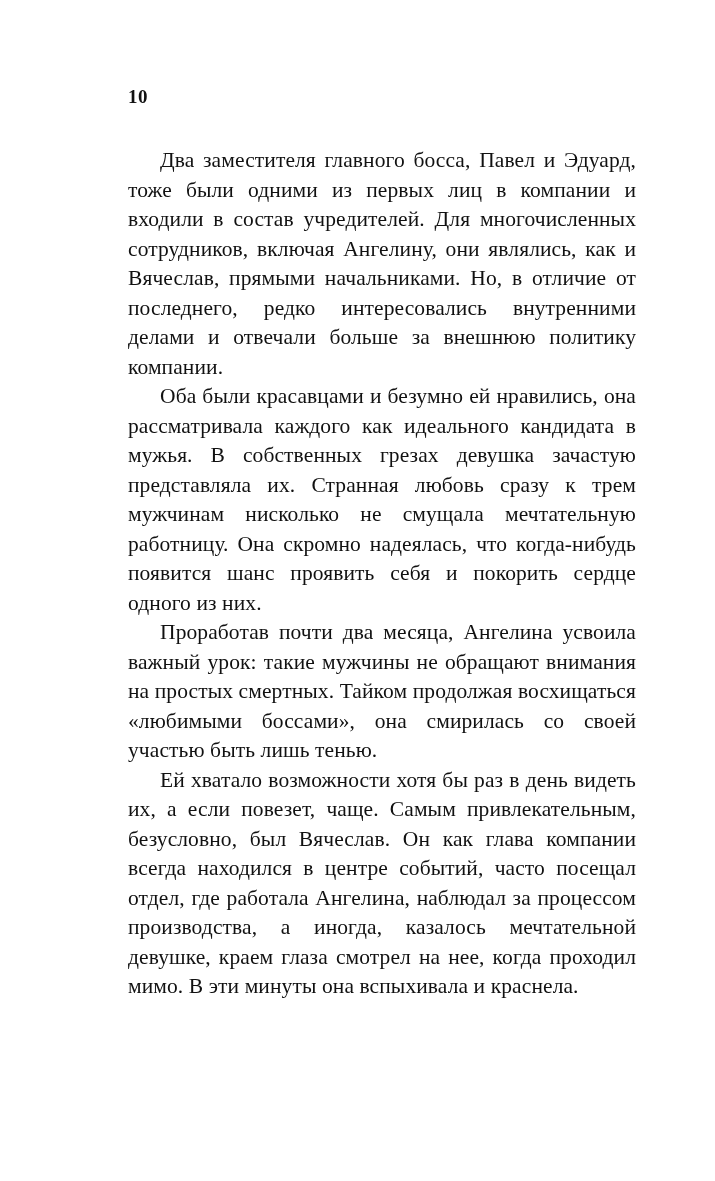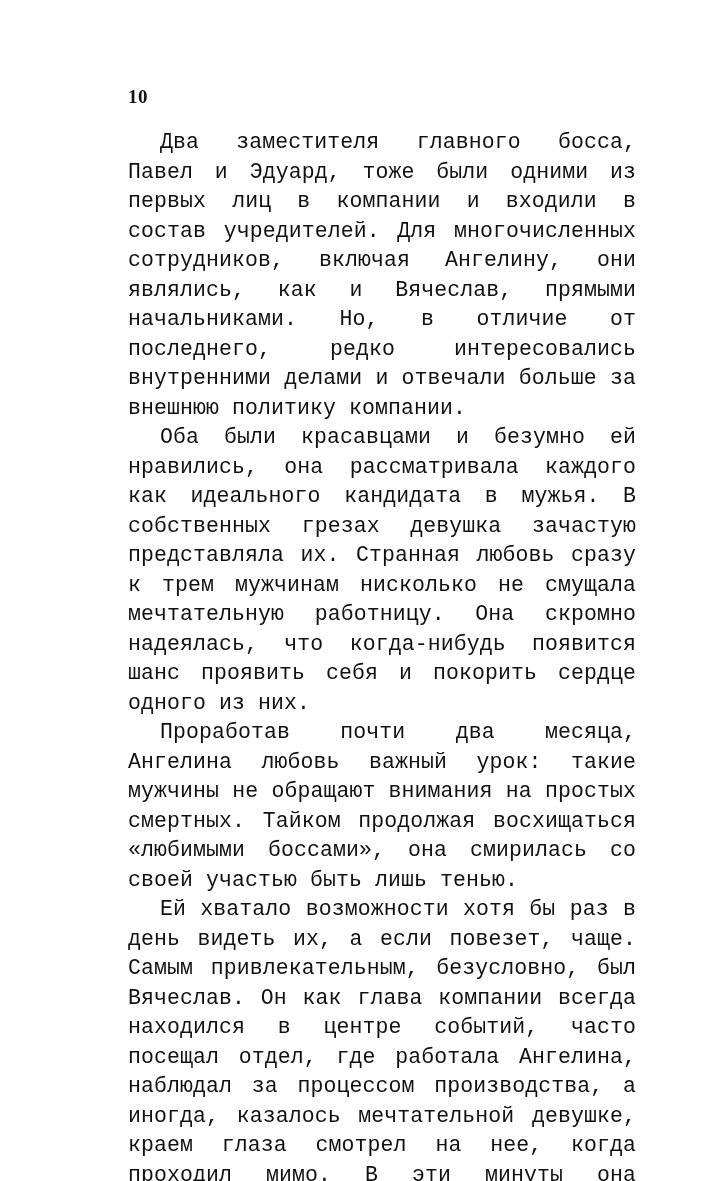--- a/index.html
+++ b/index.html
@@ -20,53 +20,52 @@
     height: 1181px;
     padding: 86px 79px 40px 128px;
     background: #ffffff;
   }
   .page-header {
     display: flex;
     justify-content: space-between;
     align-items: flex-start;
     font-size: 19px;
     font-weight: bold;
-    margin-bottom: 20px;
+    margin-bottom: 38px;
   }
   .page-number {
     letter-spacing: 0.5px;
   }
   .running-title {
     letter-spacing: 0.5px;
     text-transform: uppercase;
   }
   .text-block {
     font-size: 21.5px;
     line-height: 29.5px;
     text-align: justify;
     letter-spacing: 0.1px;
   }
   .text-block p {
     margin: 0;
     padding: 0;
   }
   .text-block p.indented {
     text-indent: 32px;
-    font-family: Liberation Mono, monospace;
   }
 </style>
 </head>
 <body>
 
 <div class="book-page">
 
   <div class="page-header">
     <span class="page-number">10</span>
   </div>
 
   <div class="text-block">
     <p class="indented">Два заместителя главного босса, Павел и Эдуард, тоже были одними из первых лиц в компании и входили в состав учредителей. Для многочисленных сотрудников, включая Ангелину, они являлись, как и Вячеслав, прямыми начальниками. Но, в отличие от последнего, редко интересовались внутренними делами и отвечали больше за внешнюю политику компании.</p>
     <p class="indented">Оба были красавцами и безумно ей нравились, она рассматривала каждого как идеального кандидата в мужья. В собственных грезах девушка зачастую представляла их. Странная любовь сразу к трем мужчинам нисколько не смущала мечтательную работницу. Она скромно надеялась, что когда-нибудь появится шанс проявить себя и покорить сердце одного из них.</p>
-    <p class="indented">Проработав почти два месяца, Ангелина любовь важный урок: такие мужчины не обращают внимания на простых смертных. Тайком продолжая восхищаться «любимыми боссами», она смирилась со своей участью быть лишь тенью.</p>
+    <p class="indented">Проработав почти два месяца, Ангелина усвоила важный урок: такие мужчины не обращают внимания на простых смертных. Тайком продолжая восхищаться «любимыми боссами», она смирилась со своей участью быть лишь тенью.</p>
     <p class="indented">Ей хватало возможности хотя бы раз в день видеть их, а если повезет, чаще. Самым привлекательным, безусловно, был Вячеслав. Он как глава компании всегда находился в центре событий, часто посещал отдел, где работала Ангелина, наблюдал за процессом производства, а иногда, казалось мечтательной девушке, краем глаза смотрел на нее, когда проходил мимо. В эти минуты она вспыхивала и краснела.</p>
   </div>
 
 </div>
 
 </body></html>

